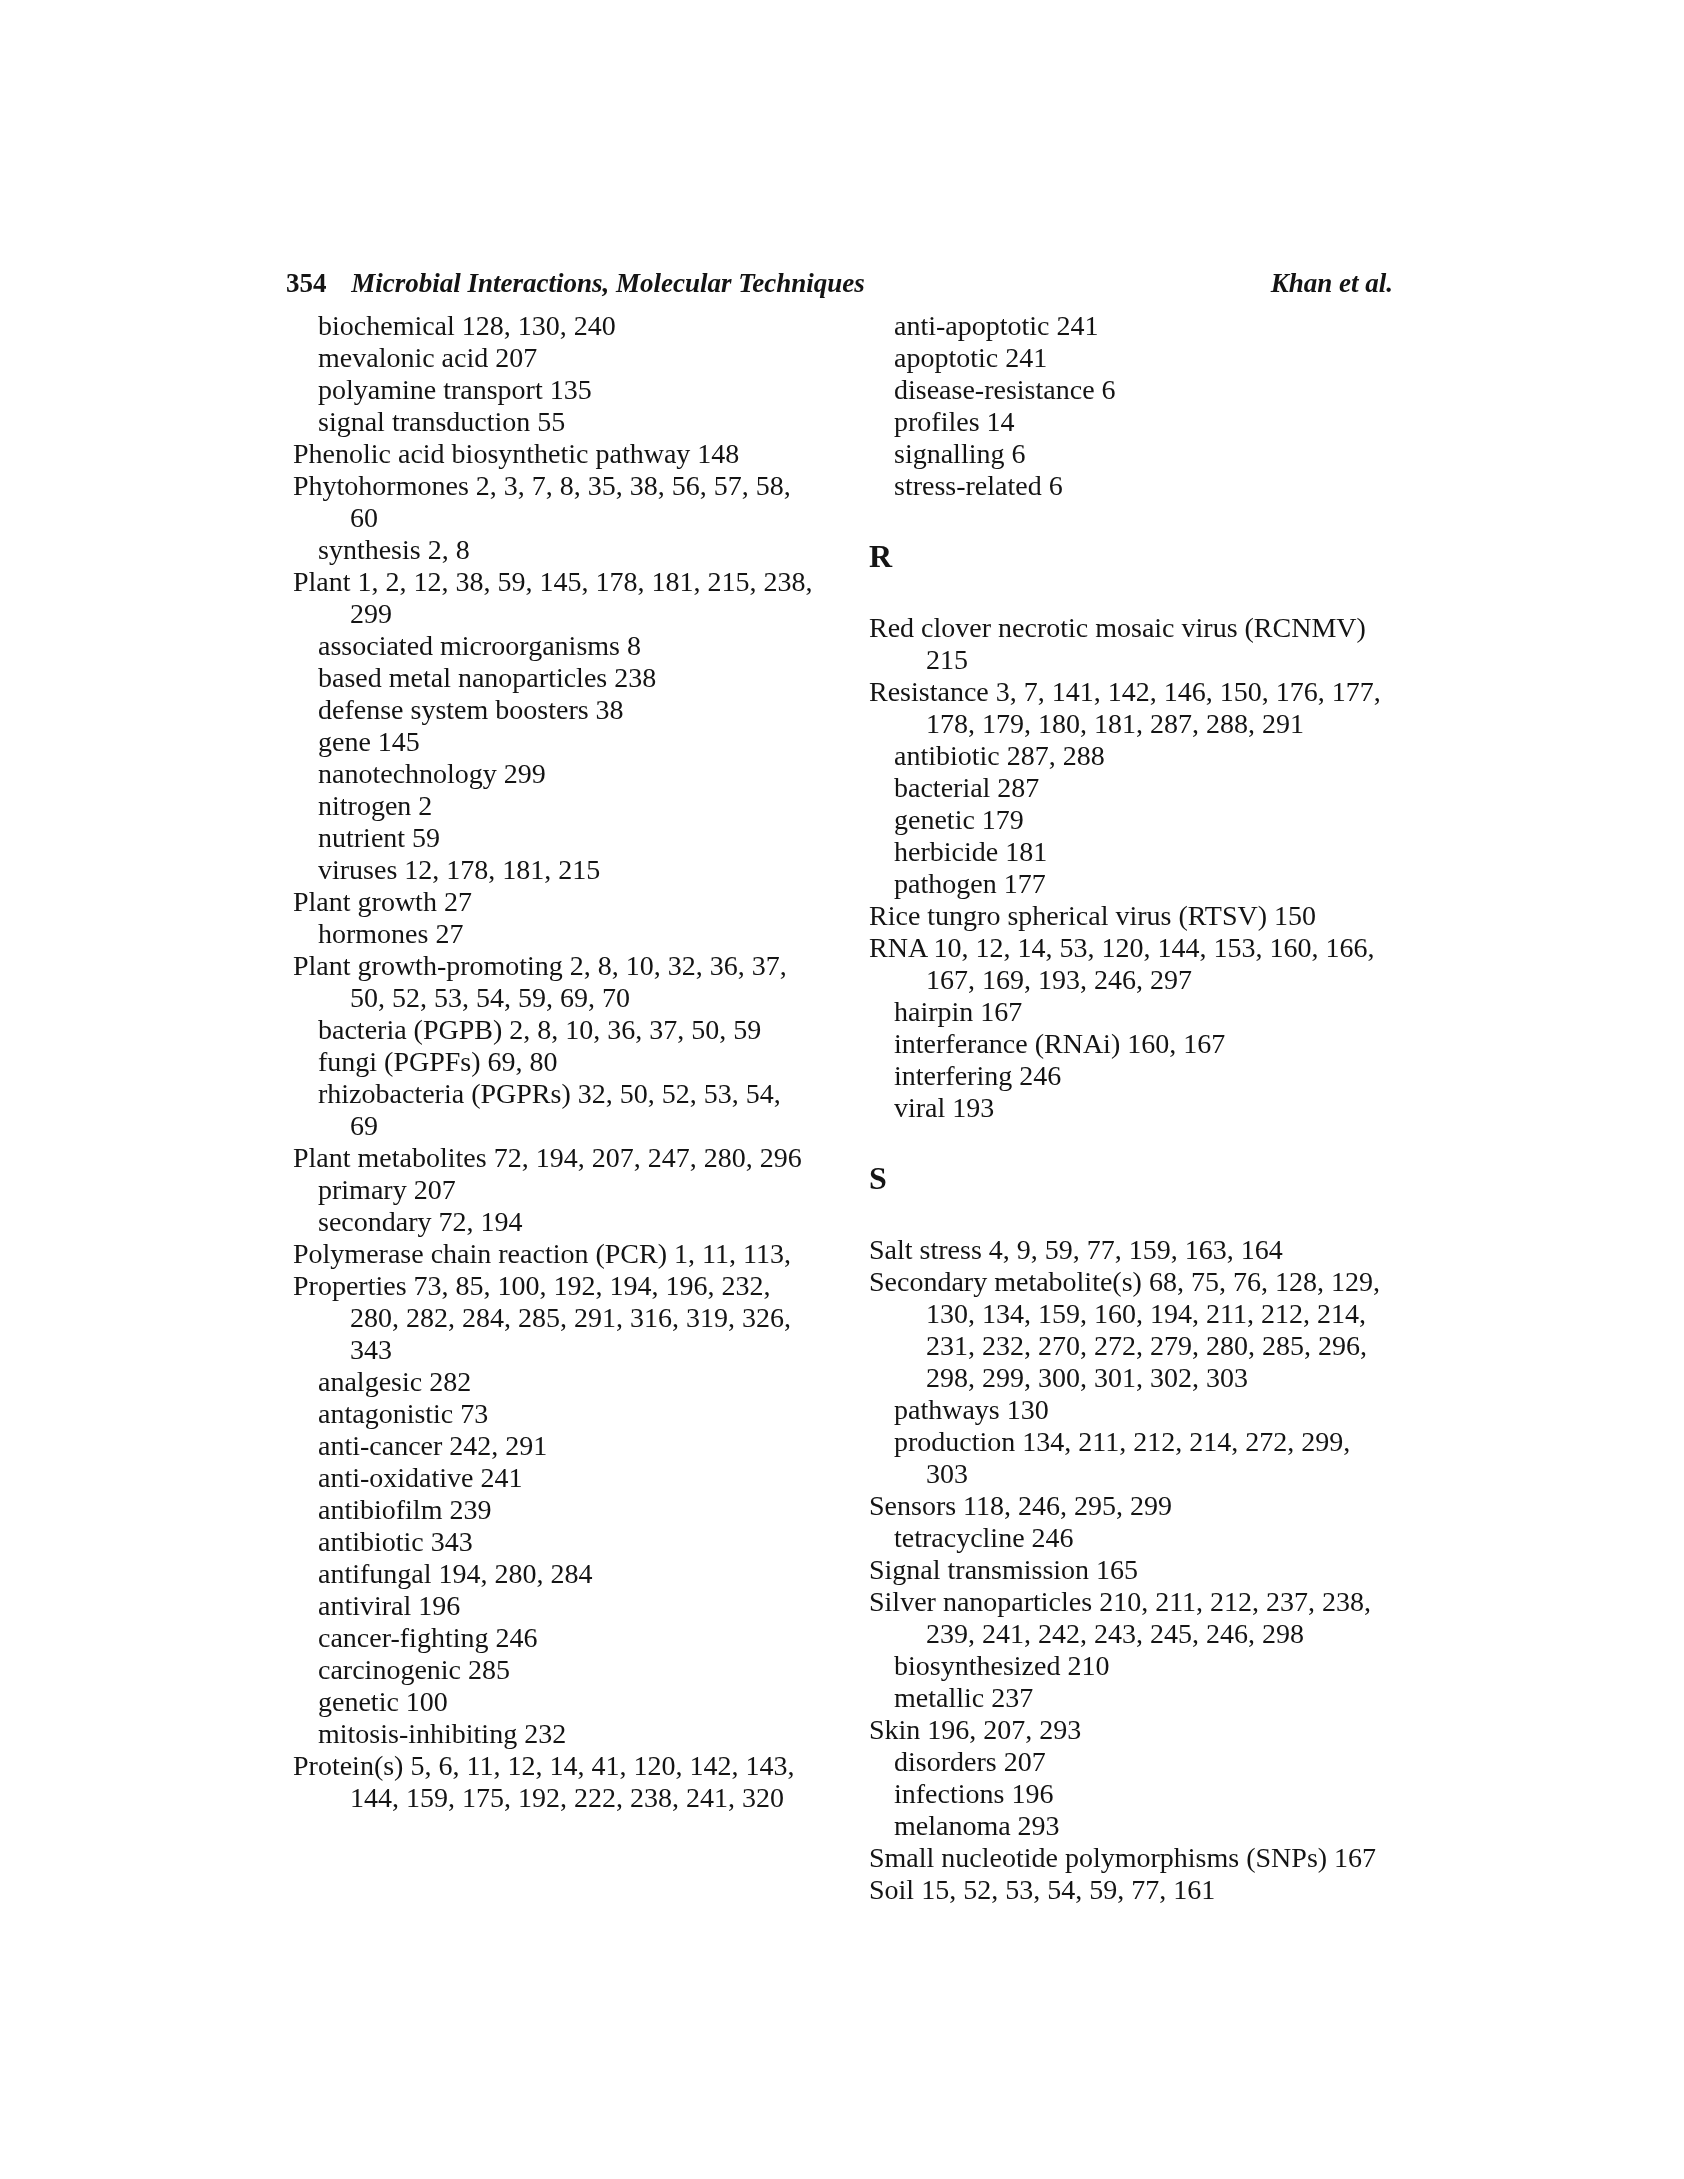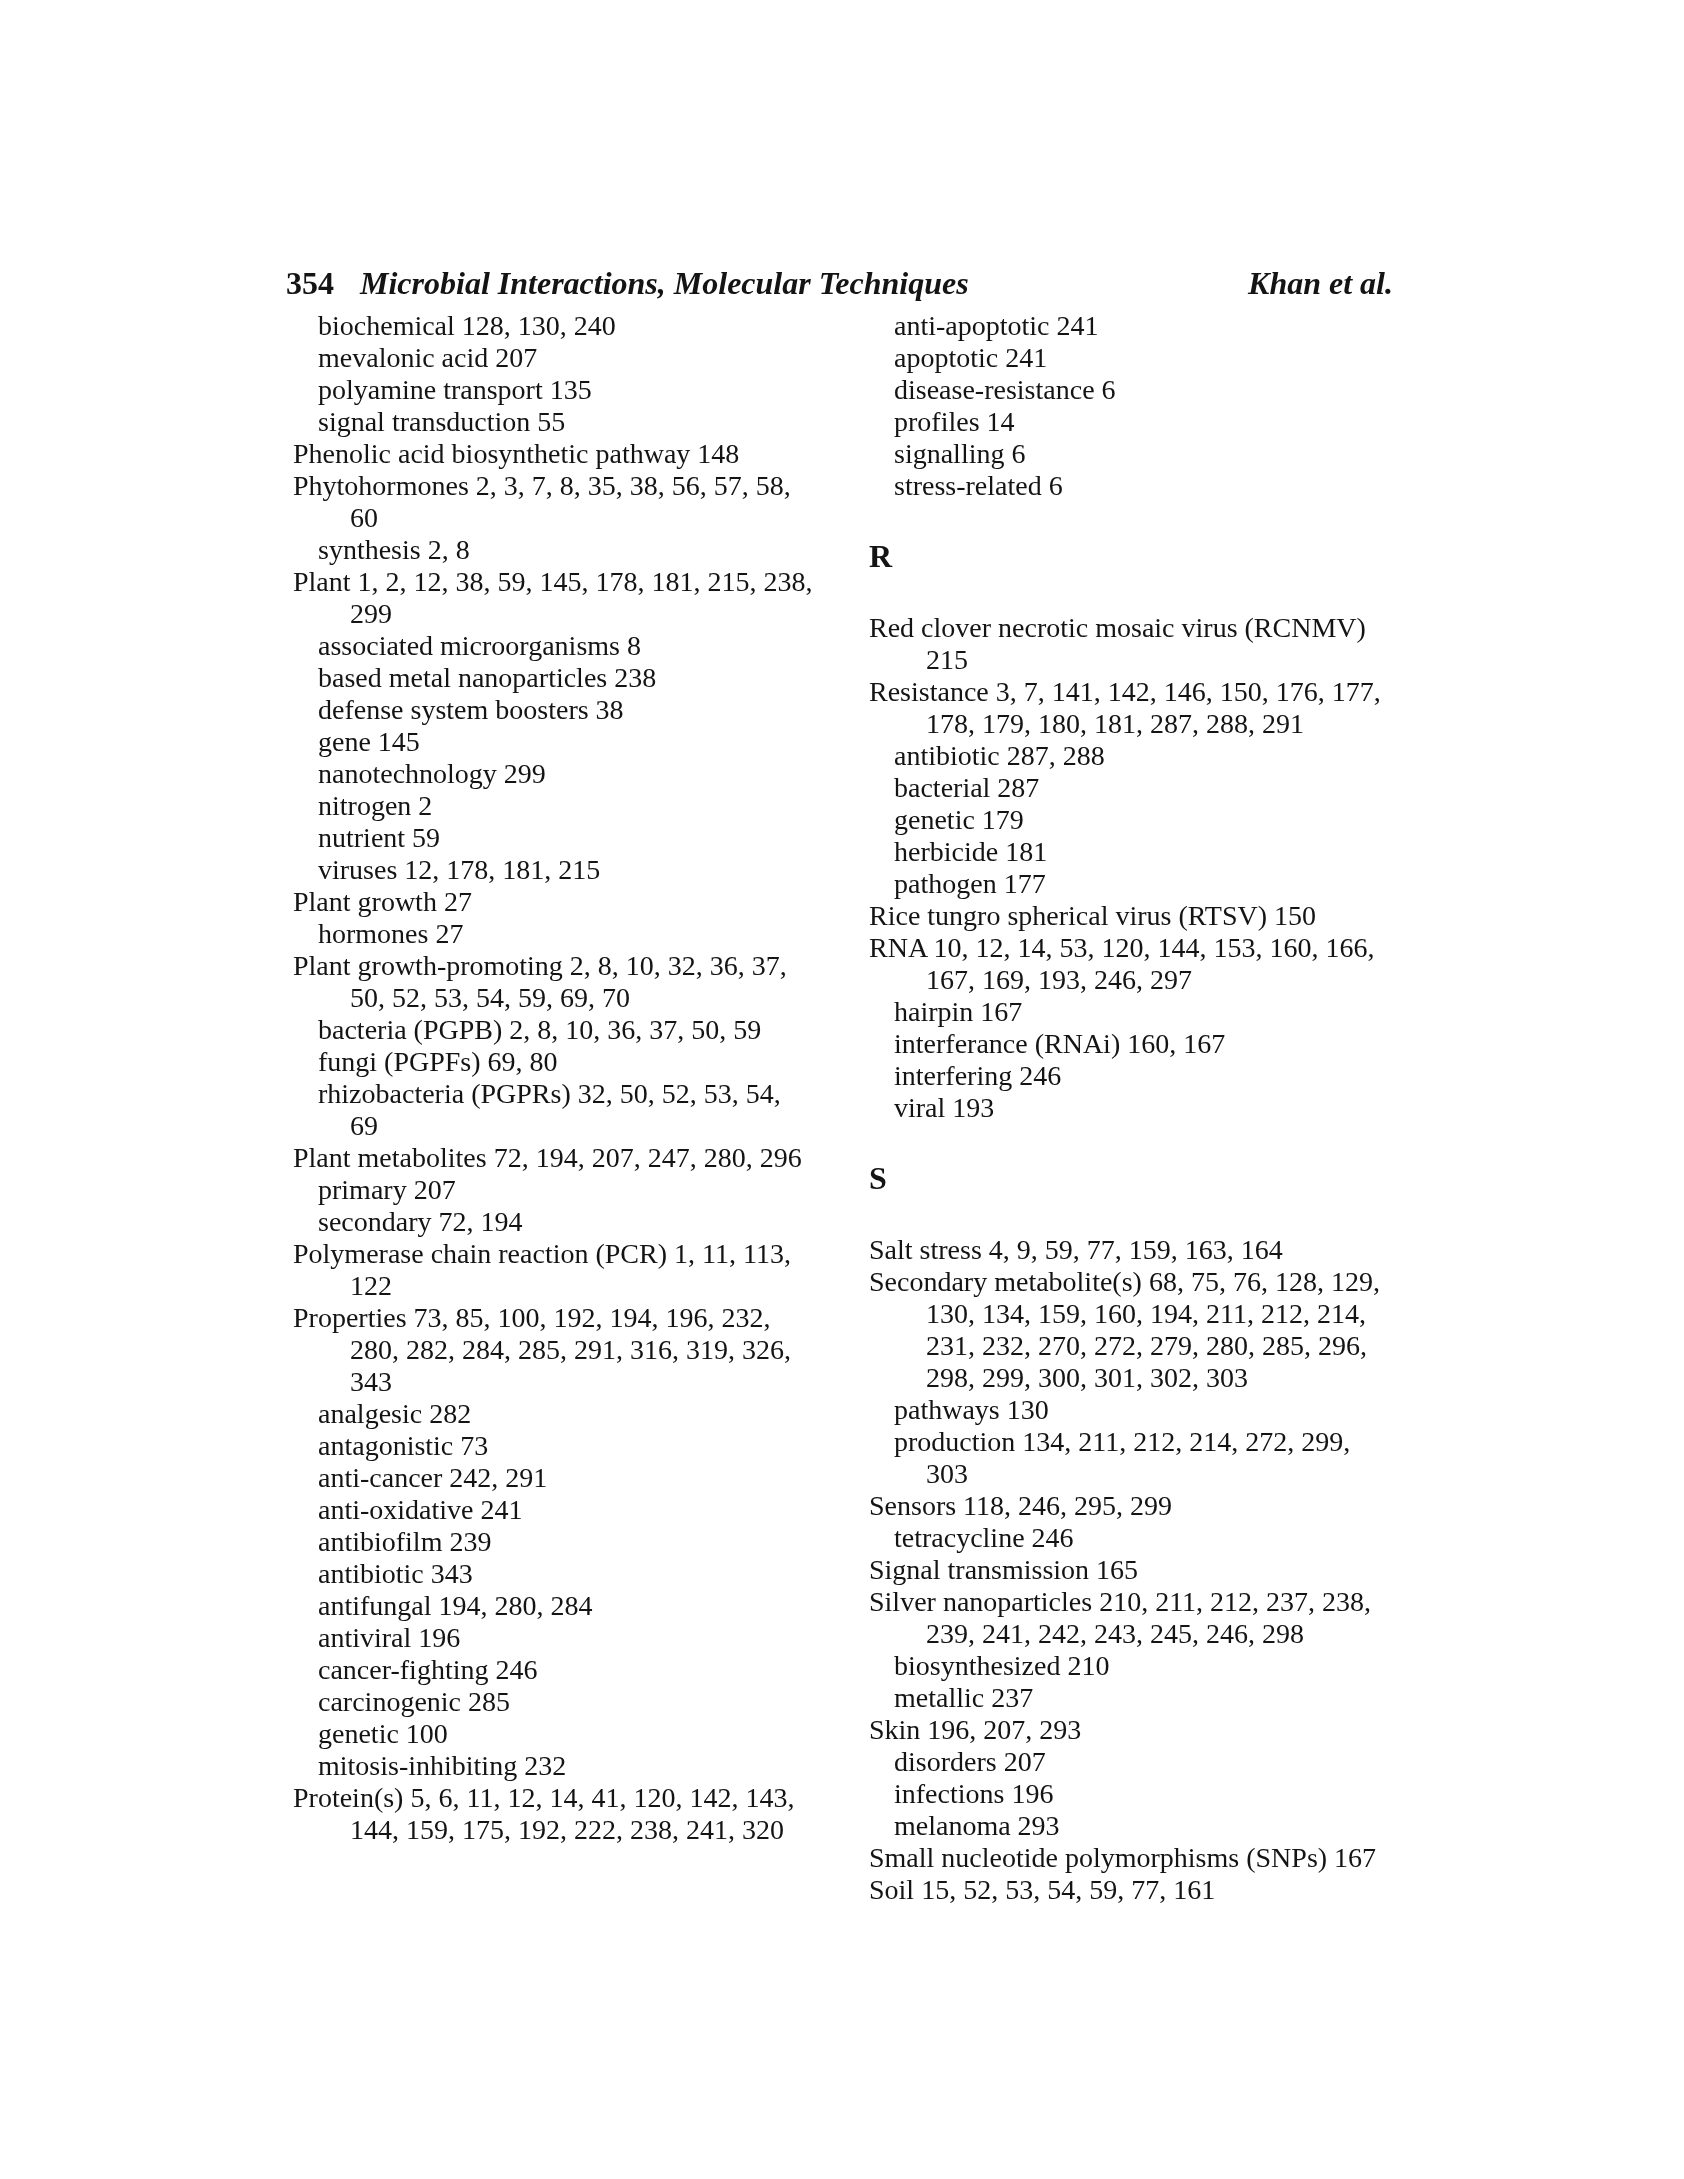--- a/index.html
+++ b/index.html
@@ -17,21 +17,21 @@
     overflow: hidden;
   }
   .running-header {
     position: absolute;
     top: 267px;
     left: 286px;
     width: 1107px;
     display: flex;
     justify-content: space-between;
     align-items: flex-start;
-    font-size: 32px;
+    font-size: 27px;
     line-height: 32px;
     white-space: nowrap;
   }
   .page-num {
     font-weight: bold;
     margin-right: 18px;
   }
   .book-title {
     font-weight: bold;
     font-style: italic;
@@ -99,21 +99,20 @@
       <div class="line i0">Plant growth-promoting 2, 8, 10, 32, 36, 37,</div>
       <div class="line i2">50, 52, 53, 54, 59, 69, 70</div>
       <div class="line i1">bacteria (PGPB) 2, 8, 10, 36, 37, 50, 59</div>
       <div class="line i1">fungi (PGPFs) 69, 80</div>
       <div class="line i1">rhizobacteria (PGPRs) 32, 50, 52, 53, 54,</div>
       <div class="line i2">69</div>
       <div class="line i0">Plant metabolites 72, 194, 207, 247, 280, 296</div>
       <div class="line i1">primary 207</div>
       <div class="line i1">secondary 72, 194</div>
       <div class="line i0">Polymerase chain reaction (PCR) 1, 11, 113,</div>
-      <div class="line i2">122</div>
       <div class="line i0">Properties 73, 85, 100, 192, 194, 196, 232,</div>
       <div class="line i2">280, 282, 284, 285, 291, 316, 319, 326,</div>
       <div class="line i2">343</div>
       <div class="line i1">analgesic 282</div>
       <div class="line i1">antagonistic 73</div>
       <div class="line i1">anti-cancer 242, 291</div>
       <div class="line i1">anti-oxidative 241</div>
       <div class="line i1">antibiofilm 239</div>
       <div class="line i1">antibiotic 343</div>
       <div class="line i1">antifungal 194, 280, 284</div>

